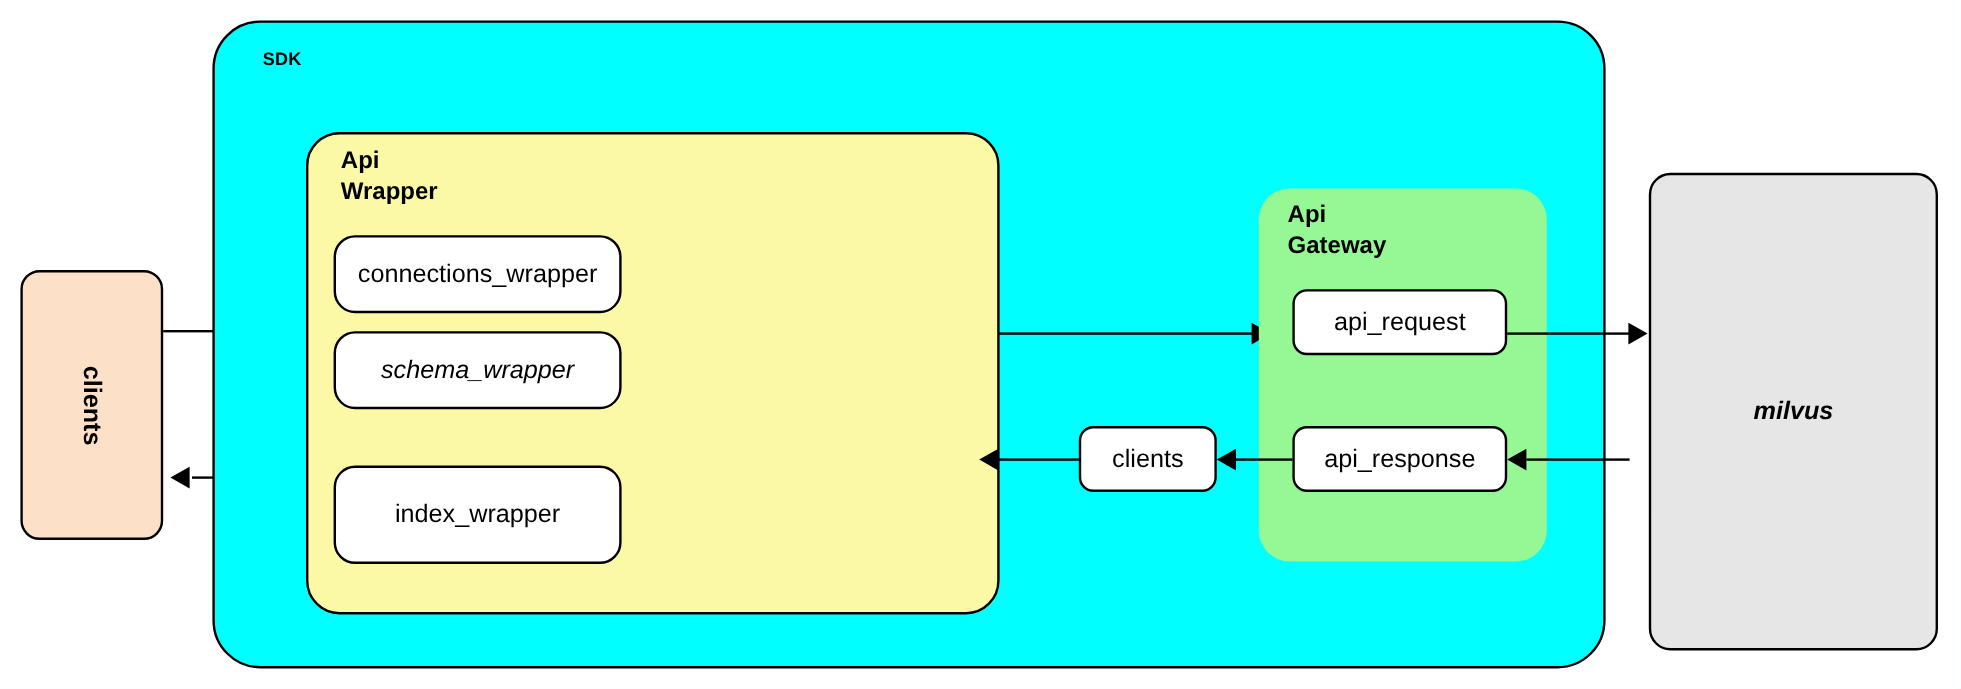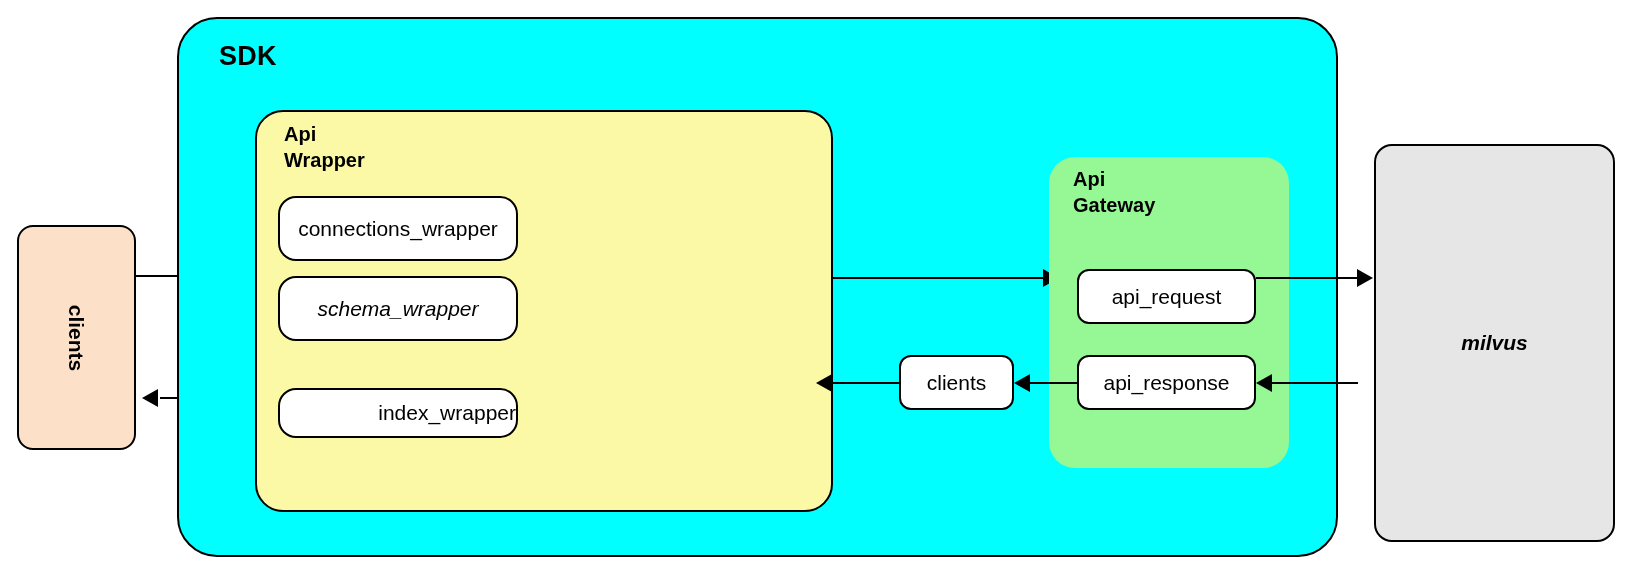--- a/index.html
+++ b/index.html
@@ -35,21 +35,21 @@
     height: 540px;
     background: #00ffff;
     border: 2px solid #000000;
     border-radius: 40px;
     display: block;
   }
   .sdk-label {
     position: absolute;
     left: 40px;
     top: 22px;
-    font-size: 27px;
+    font-size: 15px;
     font-weight: bold;
     letter-spacing: 0.2px;
   }
 
   
   .apiwrapper-box {
     left: 255px;
     top: 110px;
     width: 578px;
     height: 402px;
@@ -97,25 +97,25 @@
     border-radius: 12px;
     font-size: 21px;
     font-weight: normal;
   }
 
   
   .w-c1 { left: 278px; width: 240px; border-radius: 18px; }
   .w-c2 { left: 578px; width: 240px; }
   .w-r1 { top: 196px; height: 65px; }
   .w-r2 { top: 276px; height: 65px; font-style: italic; }
-  .w-r3 { top: 388px; height: 50px; justify-content: flex-end; }
+  .w-r3 { top: 388px; height: 82px; }
 
   
   .g-box { left: 1077px; width: 179px; height: 55px; }
-  .g-r1 { top: 269px; }
+  .g-r1 { top: 241px; }
   .g-r2 { top: 355px; }
 
   
   .checker-box {
     left: 899px;
     top: 355px;
     width: 115px;
     height: 55px;
     font-size: 21px;
   }

